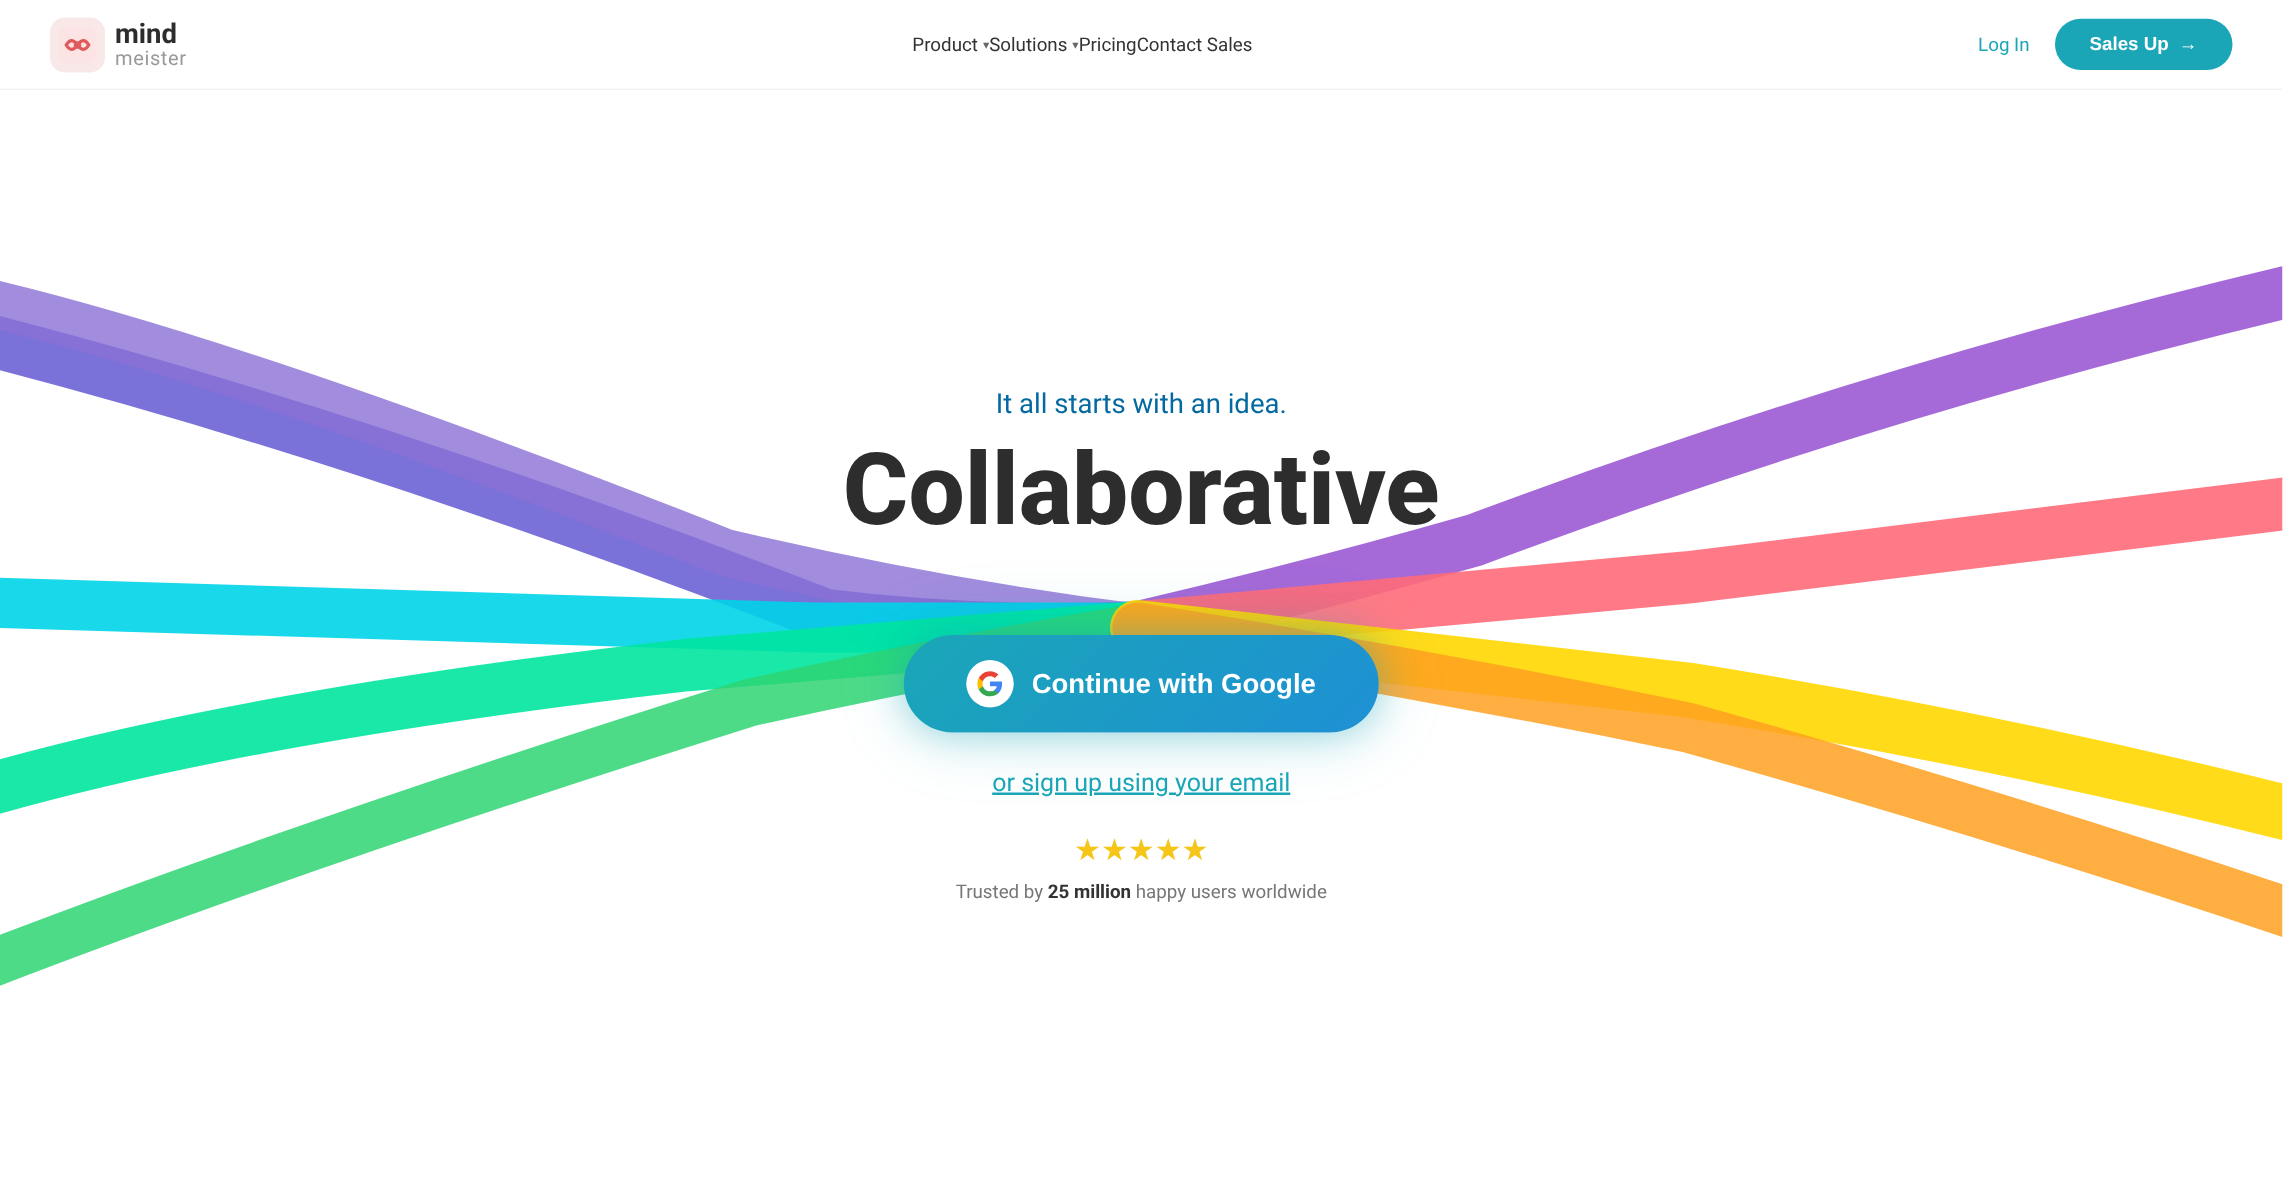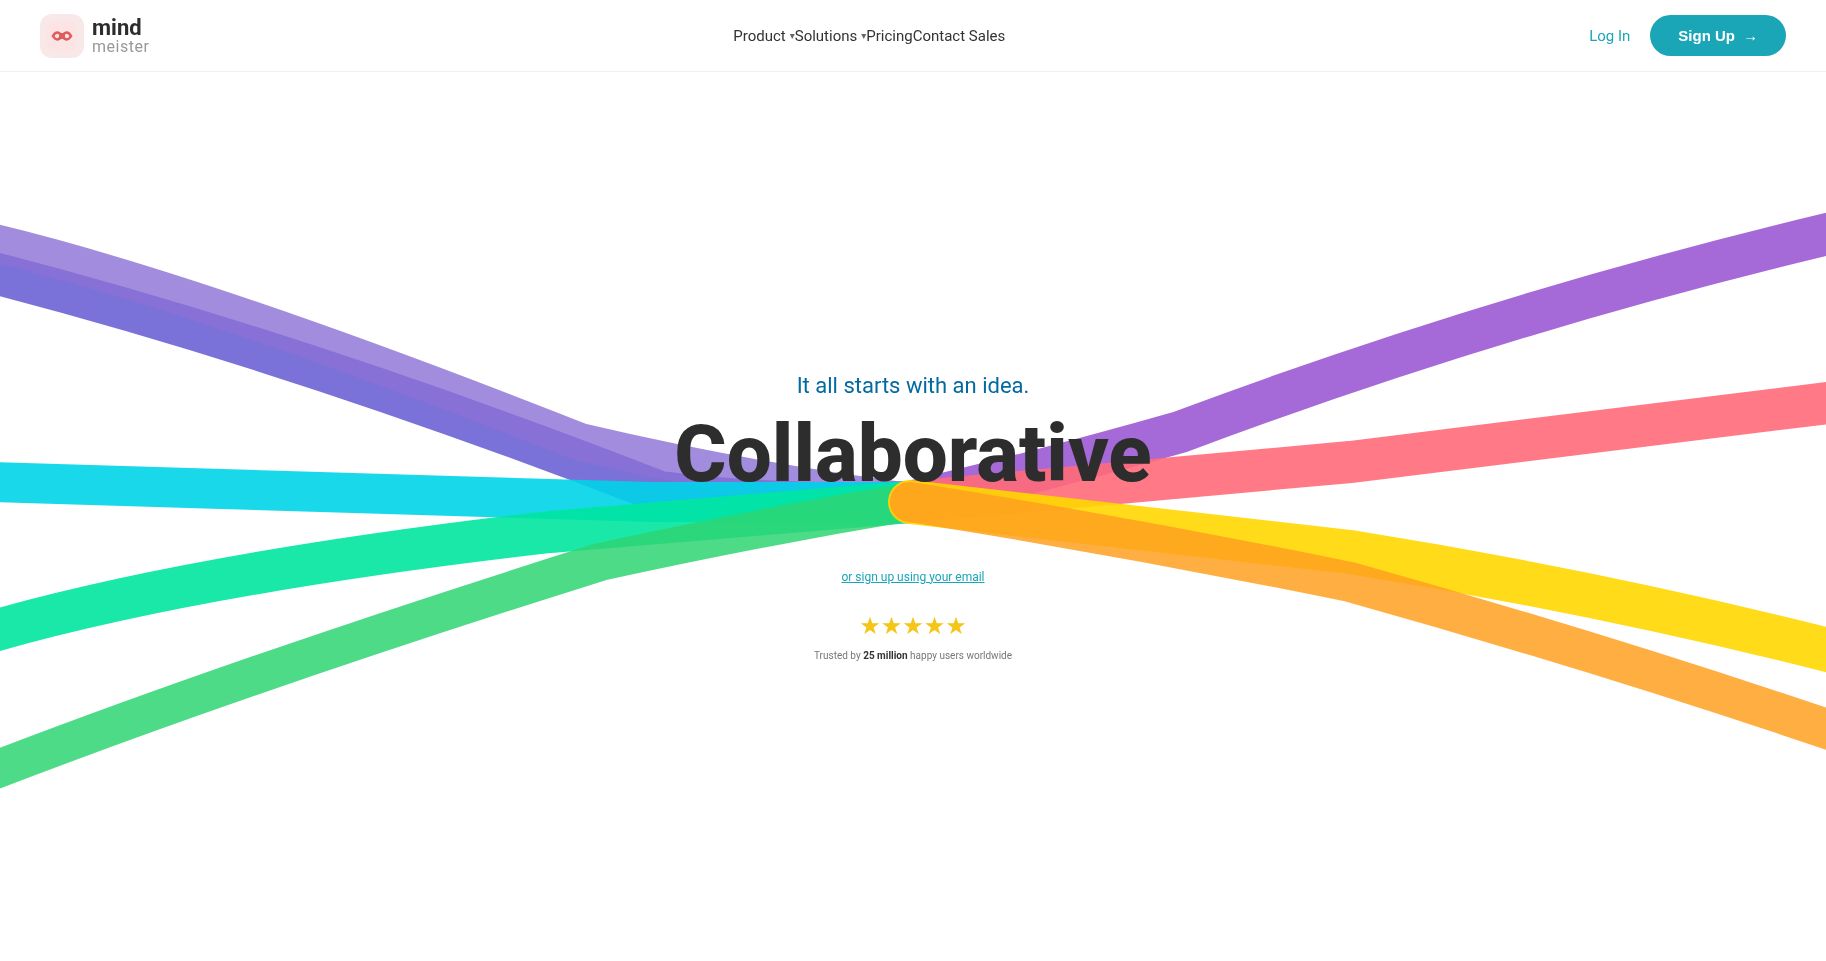--- a/index.html
+++ b/index.html
@@ -64,26 +64,26 @@
       padding: 20px 50px; font-size: 22px; font-weight: 700; cursor: pointer;
       display: flex; align-items: center; gap: 14px;
       box-shadow: 0 0 30px rgba(26,166,183,0.4), 0 0 60px rgba(26,166,183,0.2);
       margin-bottom: 28px;
     }
     .google-icon-wrap {
       width: 38px; height: 38px; background: #fff; border-radius: 50%;
       display: flex; align-items: center; justify-content: center;
     }
     .email-link {
-      font-size: 12px; color: #1aa6b7; text-decoration: underline;
+      font-size: 20px; color: #1aa6b7; text-decoration: underline;
       cursor: pointer; margin-bottom: 28px;
     }
     .trust-section { display: flex; flex-direction: column; align-items: center; gap: 4px; }
     .stars { display: flex; gap: 4px; font-size: 24px; color: #f5c518; margin-bottom: 6px; }
-    .trust-text { font-size: 10px; color: #777; }
+    .trust-text { font-size: 15px; color: #777; }
     .trust-text strong { color: #333; }
   </style>
 </head>
 <body>
 
 <nav class="navbar">
   <div class="navbar-logo">
     <div class="logo-icon">
       <svg viewBox="0 0 30 30" fill="none">
         <rect width="30" height="30" rx="7" fill="#fce4e4"></rect>
@@ -111,21 +111,21 @@
       <span>Pricing</span>
     </a>
     <a class="nav-link">
       <span>Contact Sales</span>
     </a>
   </div>
 
   <div class="nav-actions">
     <a class="login-link">Log In</a>
     <button class="signup-btn">
-      <span>Sign Up</span>
+      <span>Sales Up</span>
       <span>→</span>
     </button>
   </div>
 </nav>
 
 <section class="hero">
 
   <svg class="mindmap-svg" viewBox="0 0 1826 889" preserveAspectRatio="xMidYMid slice">
 
     <path d="M-10 200 Q300 280 660 420 Q780 435 910 430" stroke="#6c63d5" stroke-width="42" fill="none" stroke-linecap="round" opacity="0.9"></path>
@@ -146,20 +146,32 @@
 
     <path d="M1836 660 Q1600 580 1350 510 Q1130 465 910 430" stroke="#ffa020" stroke-width="40" fill="none" stroke-linecap="round" opacity="0.85"></path>
   </svg>
 
   <div class="hero-content">
     <p class="hero-subtitle">It all starts with an idea.</p>
     <h1 class="hero-title">
       <span>Collaborative</span><br>
     </h1>
 
+    <button class="google-btn">
+      <div class="google-icon-wrap">
+
+        <svg width="22" height="22" viewBox="0 0 24 24">
+          <path d="M22.56 12.25c0-.78-.07-1.53-.2-2.25H12v4.26h5.92c-.26 1.37-1.04 2.53-2.21 3.31v2.77h3.57c2.08-1.92 3.28-4.74 3.28-8.09z" fill="#4285F4"></path>
+          <path d="M12 23c2.97 0 5.46-.98 7.28-2.66l-3.57-2.77c-.98.66-2.23 1.06-3.71 1.06-2.86 0-5.29-1.93-6.16-4.53H2.18v2.84C3.99 20.53 7.7 23 12 23z" fill="#34A853"></path>
+          <path d="M5.84 14.09c-.22-.66-.35-1.36-.35-2.09s.13-1.43.35-2.09V7.07H2.18C1.43 8.55 1 10.22 1 12s.43 3.45 1.18 4.93l3.66-2.84z" fill="#FBBC05"></path>
+          <path d="M12 5.38c1.62 0 3.06.56 4.21 1.64l3.15-3.15C17.45 2.09 14.97 1 12 1 7.7 1 3.99 3.47 2.18 7.07l3.66 2.84c.87-2.6 3.3-4.53 6.16-4.53z" fill="#EA4335"></path>
+        </svg>
+      </div>
+      <span>Continue with Google</span>
+    </button>
 
     <a class="email-link">or sign up using your email</a>
 
     <div class="trust-section">
       <div class="stars">★★★★★</div>
       <p class="trust-text">
         <span>Trusted by </span><strong>25 million</strong><span> happy users worldwide</span>
       </p>
     </div>
   </div>

